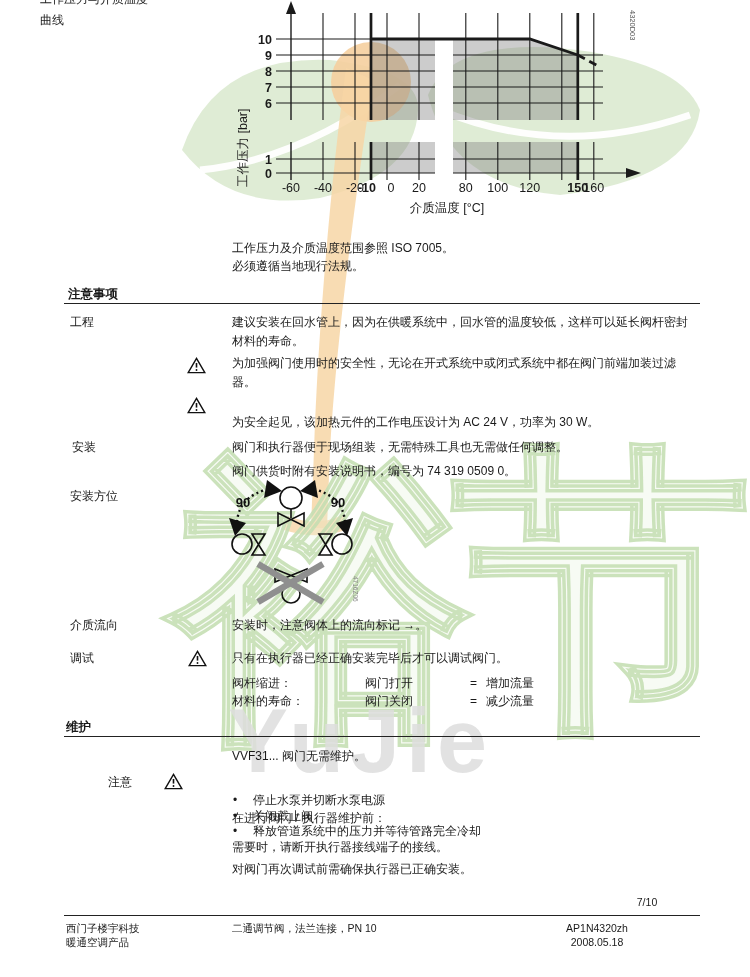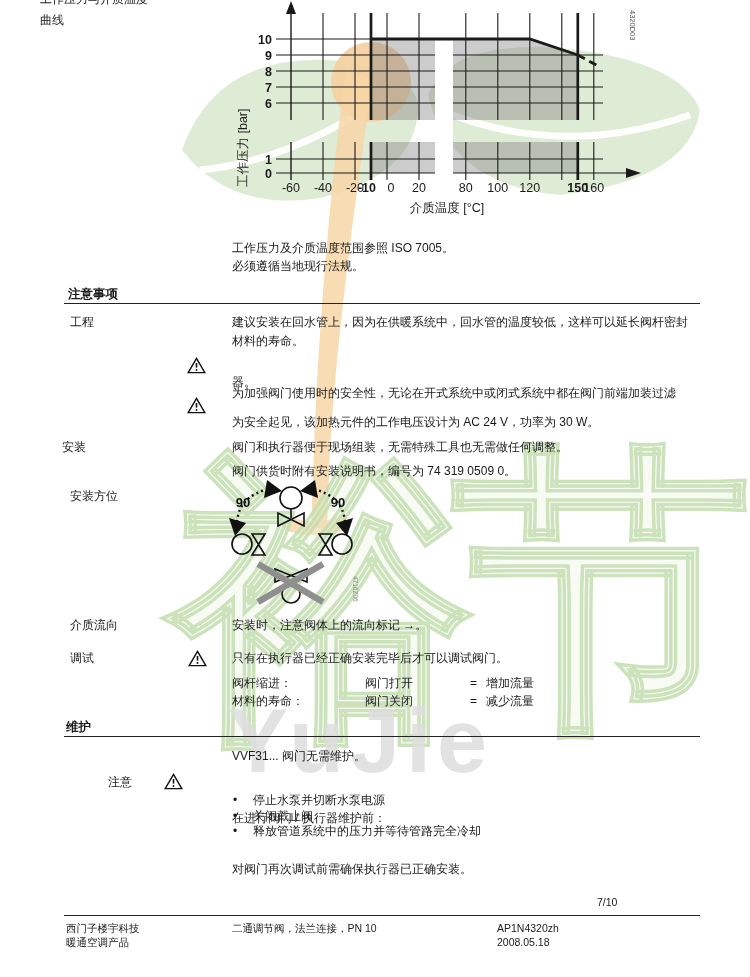--- a/index.html
+++ b/index.html
@@ -5,21 +5,21 @@
   html,body{margin:0;padding:0;background:#fff;}
   #page{position:relative;width:750px;height:977px;background:#ffffff;overflow:hidden;
         font-family:"Liberation Sans","DejaVu Sans",sans-serif;color:#1a1a1a;}
   .abs{position:absolute;white-space:nowrap;}
   .t12{font-size:12px;line-height:14px;}
   .bold{font-weight:400;}
   .hdr{font-size:12.5px;font-weight:700;}
   .rule{position:absolute;left:64px;width:636px;height:0;border-top:1.3px solid #222;}
   .rule2{position:absolute;left:64px;width:636px;height:0;border-top:1.8px solid #222;}
   .footer{font-size:10.5px;line-height:12px;}
-  .right{text-align:left;}
+  .right{text-align:center;}
   .warn{position:absolute;width:19px;height:17px;}
   svg{display:block;}
   #watermark{position:absolute;left:0;top:0;z-index:0;}
   #chart-wrap{position:absolute;left:0;top:0;z-index:2;}
   .content{z-index:3;}
   .wm-cjk{font-size:300px;font-weight:700;}
   .wm-latin{font-size:90px;font-weight:700;letter-spacing:6px;}
 </style>
 </head>
 <body>
@@ -119,31 +119,31 @@
 
   <div class="abs t12 bold content" style="left:70px;top:315px;">工程</div>
   <div class="abs t12 content" style="left:232px;top:315px;">建议安装在回水管上，因为在供暖系统中，回水管的温度较低，这样可以延长阀杆密封</div>
   <div class="abs t12 content" style="left:232px;top:334px;">材料的寿命。</div>
 
   <svg class="warn content" style="left:187px;top:357px;" viewBox="0 0 20 18">
     <path d="M10 1.5 L18.8 16.5 H1.2 Z" fill="none" stroke="#111" stroke-width="1.5"></path>
     <line x1="10" y1="6.3" x2="10" y2="11.2" stroke="#111" stroke-width="1.7"></line>
     <circle cx="10" cy="13.8" r="1" fill="#111"></circle>
   </svg>
-  <div class="abs t12 content" style="left:232px;top:356px;margin-top:30px;">为加强阀门使用时的安全性，无论在开式系统中或闭式系统中都在阀门前端加装过滤</div>
+  <div class="abs t12 content" style="left:232px;top:356px;">为加强阀门使用时的安全性，无论在开式系统中或闭式系统中都在阀门前端加装过滤</div>
   <div class="abs t12 content" style="left:232px;top:375px;">器。</div>
 
   <svg class="warn content" style="left:187px;top:397px;" viewBox="0 0 20 18">
     <path d="M10 1.5 L18.8 16.5 H1.2 Z" fill="none" stroke="#111" stroke-width="1.5"></path>
     <line x1="10" y1="6.3" x2="10" y2="11.2" stroke="#111" stroke-width="1.7"></line>
     <circle cx="10" cy="13.8" r="1" fill="#111"></circle>
   </svg>
   <div class="abs t12 content" style="left:232px;top:415px;">为安全起见，该加热元件的工作电压设计为 AC 24 V，功率为 30 W。</div>
 
-  <div class="abs t12 bold content" style="left:62px;top:440px;">安装</div>
+  <div class="abs t12 bold content" style="left:72px;top:440px;">安装</div>
   <div class="abs t12 content" style="left:232px;top:440px;">阀门和执行器便于现场组装，无需特殊工具也无需做任何调整。</div>
   <div class="abs t12 content" style="left:232px;top:464px;">阀门供货时附有安装说明书，编号为 74 319 0509 0。</div>
 
   <div class="abs t12 content" style="left:70px;top:489px;">安装方位</div>
 
   <svg class="abs content" style="left:203px;top:476px;" width="200" height="140" viewBox="0 0 200 140">
     <g stroke="#111" stroke-width="1.6" fill="none">
 
       <circle cx="88" cy="22" r="11"></circle>
       <line x1="88" y1="33" x2="88" y2="42"></line>
@@ -218,20 +218,21 @@
     <div class="abs t12 bold content" style="left:253px;top:793px;">停止水泵并切断水泵电源</div>
   </div>
   <div>
     <div class="abs t12 bold content" style="left:233px;top:809px;">•</div>
     <div class="abs t12 bold content" style="left:253px;top:809px;">关闭截止阀</div>
   </div>
   <div>
     <div class="abs t12 bold content" style="left:233px;top:824px;">•</div>
     <div class="abs t12 bold content" style="left:253px;top:824px;">释放管道系统中的压力并等待管路完全冷却</div>
   </div>
+  <div class="abs t12 bold content" style="left:232px;top:840px;">需要时，请断开执行器接线端子的接线。</div>
   <div class="abs t12 bold content" style="left:232px;top:862px;">对阀门再次调试前需确保执行器已正确安装。</div>
 
   <div class="abs footer right content" style="left:597px;top:896px;width:100px;">7/10</div>
   <div class="rule2 content" style="top:915px;"></div>
   <div class="abs footer content" style="left:66px;top:922px;">西门子楼宇科技</div>
   <div class="abs footer content" style="left:66px;top:936px;">暖通空调产品</div>
   <div class="abs footer content" style="left:232px;top:922px;">二通调节阀，法兰连接，PN 10</div>
   <div class="abs footer right content" style="left:497px;top:922px;width:200px;">AP1N4320zh</div>
   <div class="abs footer right content" style="left:497px;top:936px;width:200px;">2008.05.18</div>
 

